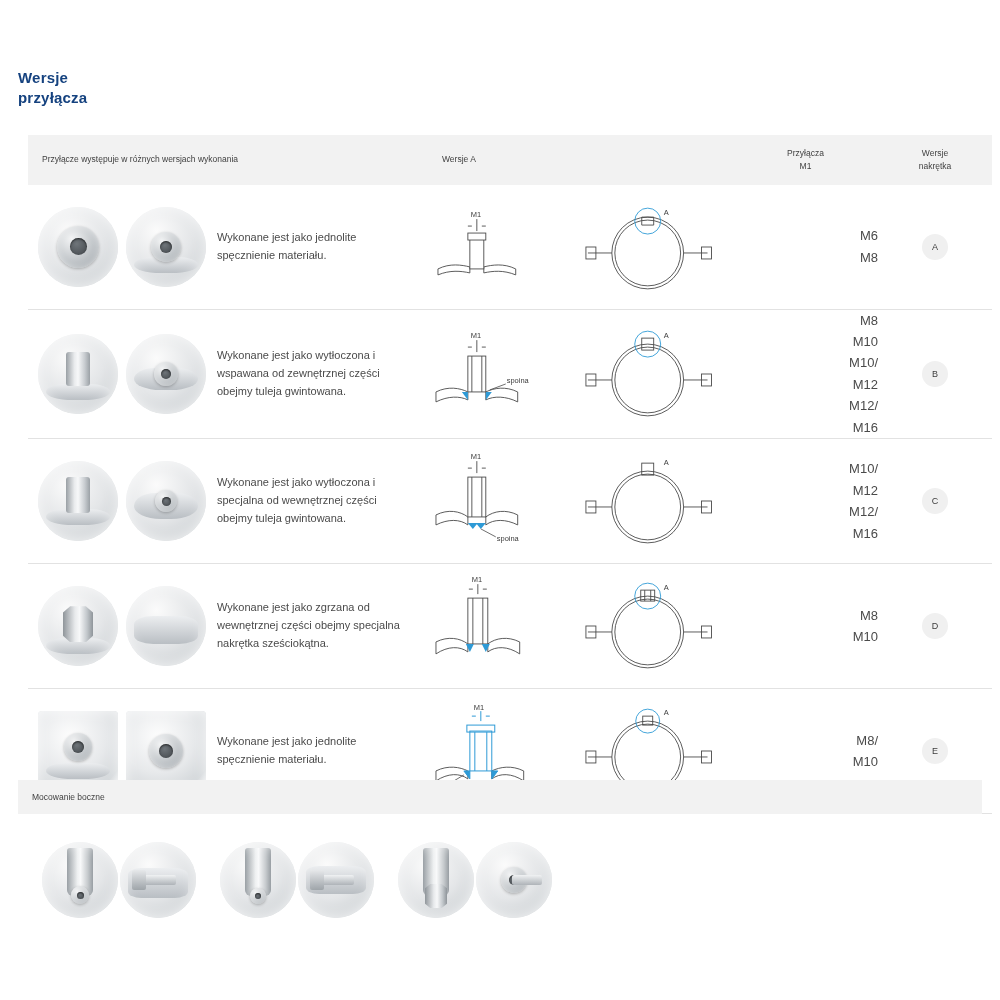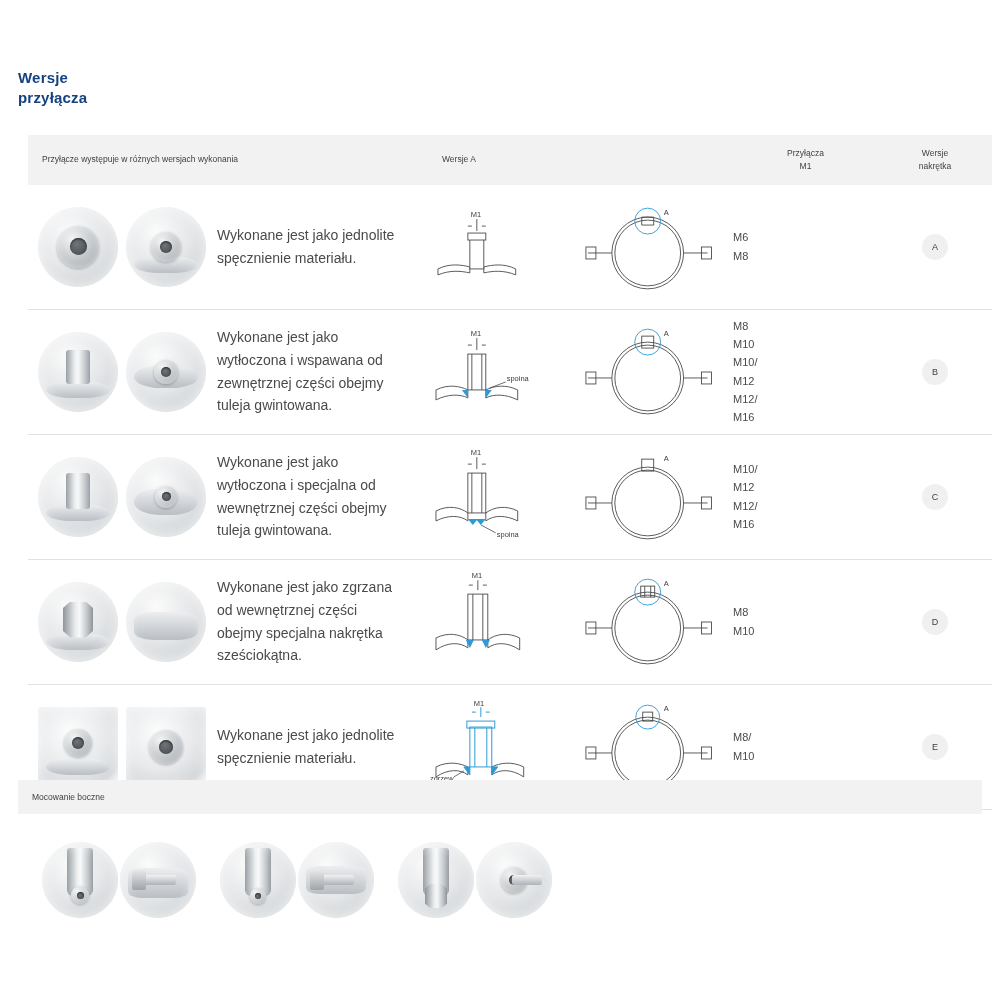--- a/index.html
+++ b/index.html
@@ -61,30 +61,30 @@
   .head-row td.center { text-align: center; }
 
   .data-row td {
     border-bottom: 1px solid #e2e2e2;
     vertical-align: middle;
     padding: 0;
     height: 108px;
   }
   .data-row td.pics { padding: 6px 4px 6px 10px; }
   .data-row td.desc {
-    font-size: 14px;
+    font-size: 11px;
     line-height: 1.62;
     color: #4a4a4a;
     padding: 8px 26px 8px 4px;
     vertical-align: middle;
   }
   .data-row td.draw { padding: 4px 0; }
   .data-row td.sizes {
-    text-align: left;
-    font-size: 11px;
+    text-align: right;
+    font-size: 13px;
     line-height: 1.65;
     color: #4a4a4a;
   }
   .data-row td.ver { text-align: center; }
 
   .ver-badge {
     display: inline-block;
     width: 26px;
     height: 26px;
     line-height: 26px;

